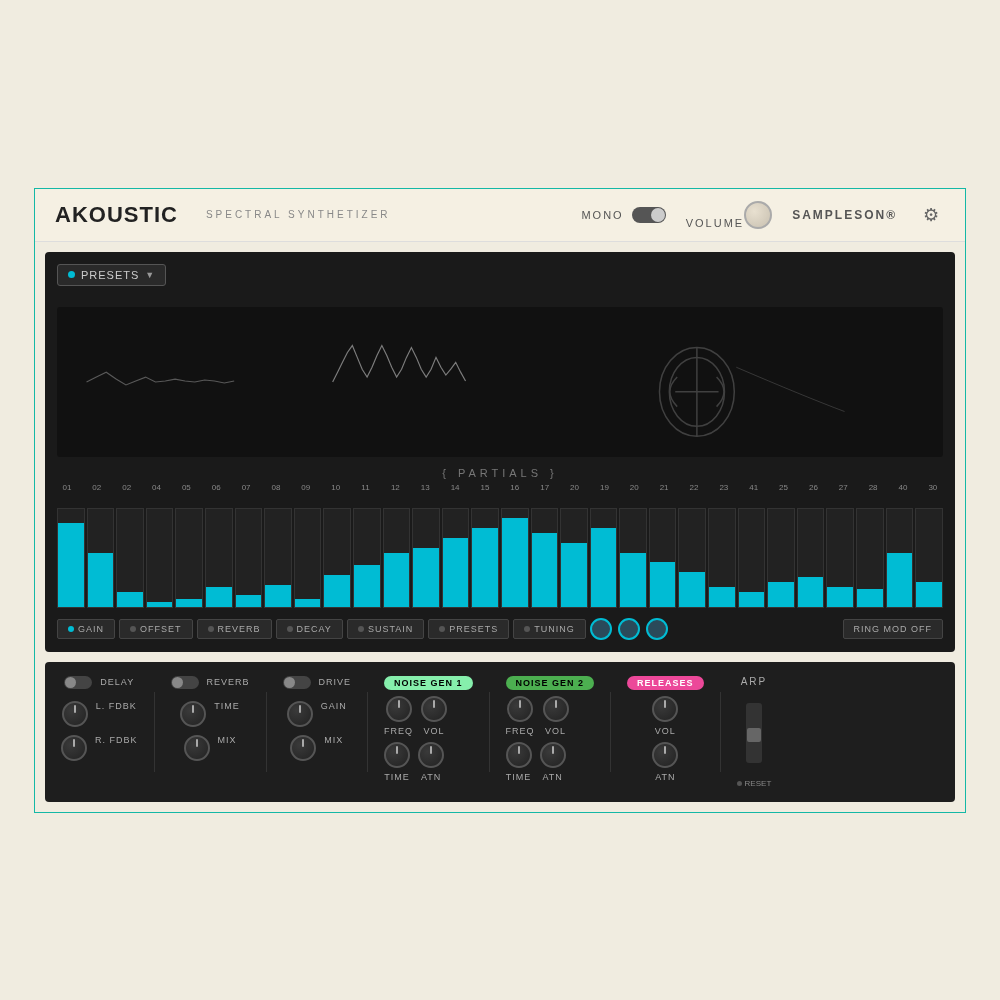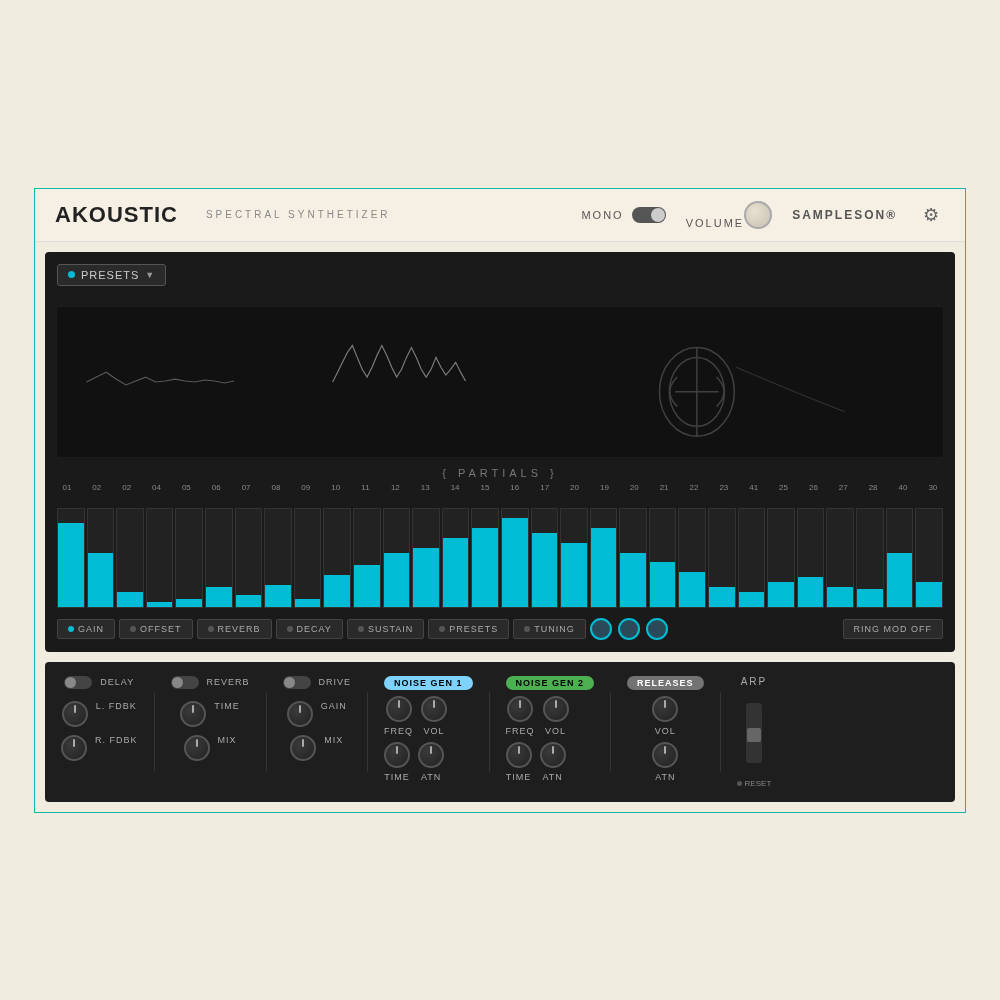--- a/index.html
+++ b/index.html
@@ -341,23 +341,23 @@
     }
     .noise-badge {
       border-radius: 10px;
       padding: 2px 10px;
       font-size: 9px;
       letter-spacing: 1px;
       color: #fff;
       text-align: center;
       font-weight: 600;
     }
-    .noise-badge.gen1 { background: #7dd3fc; color: #000; }
+    .noise-badge.gen1 { background: #86efac; color: #000; }
     .noise-badge.gen2 { background: #4caf50; color: #000; border-radius: 7px; }
-    .noise-badge.releases { background: #737373; }
+    .noise-badge.releases { background: #ec4899; }
 
     .arp-section {
       display: flex;
       flex-direction: column;
       align-items: center;
       gap: 16px;
     }
     .arp-label {
       font-size: 10px;
       letter-spacing: 2px;

